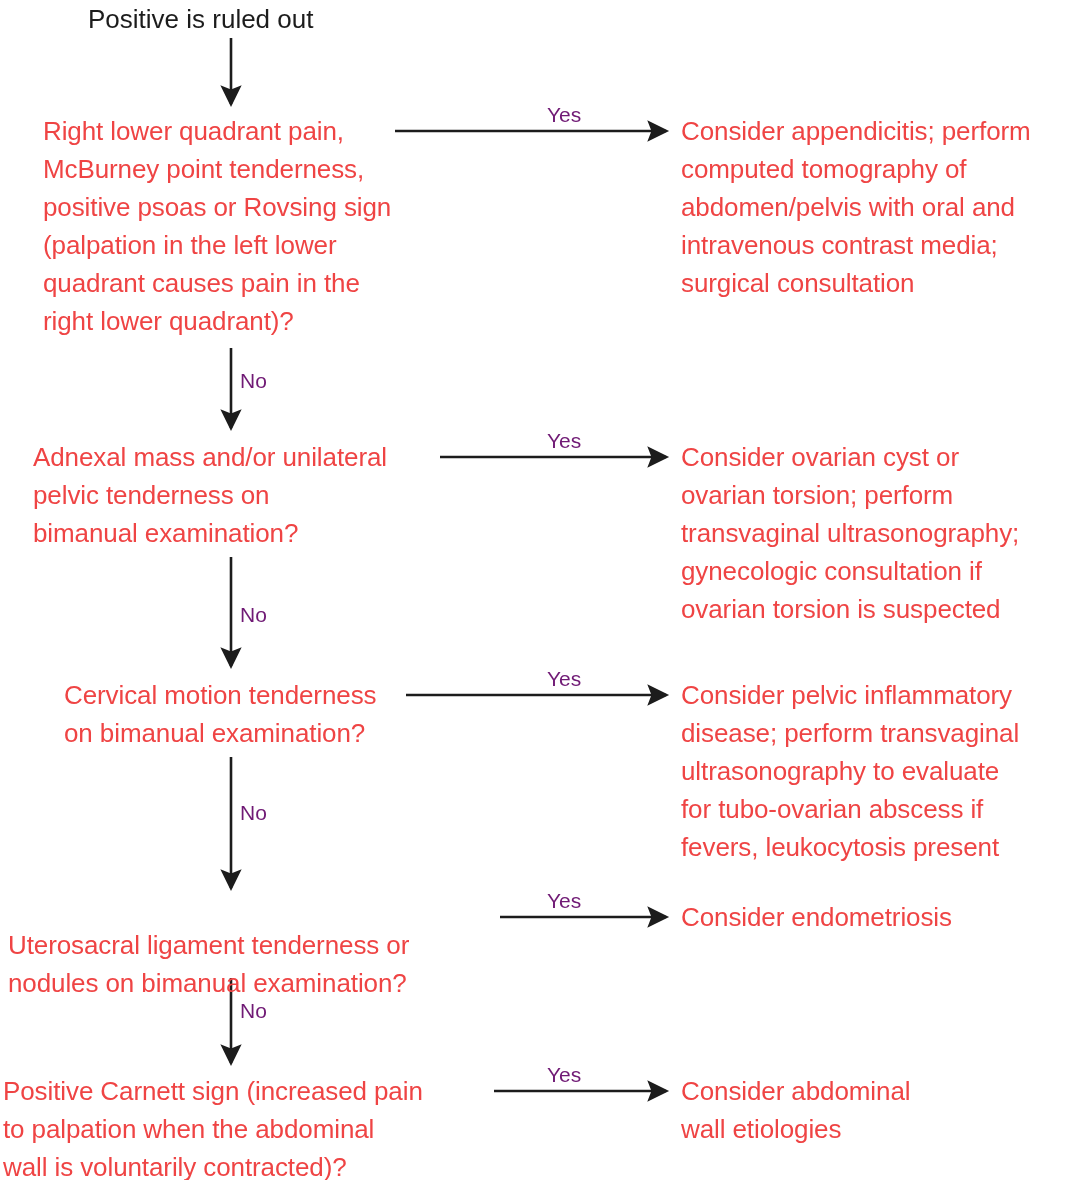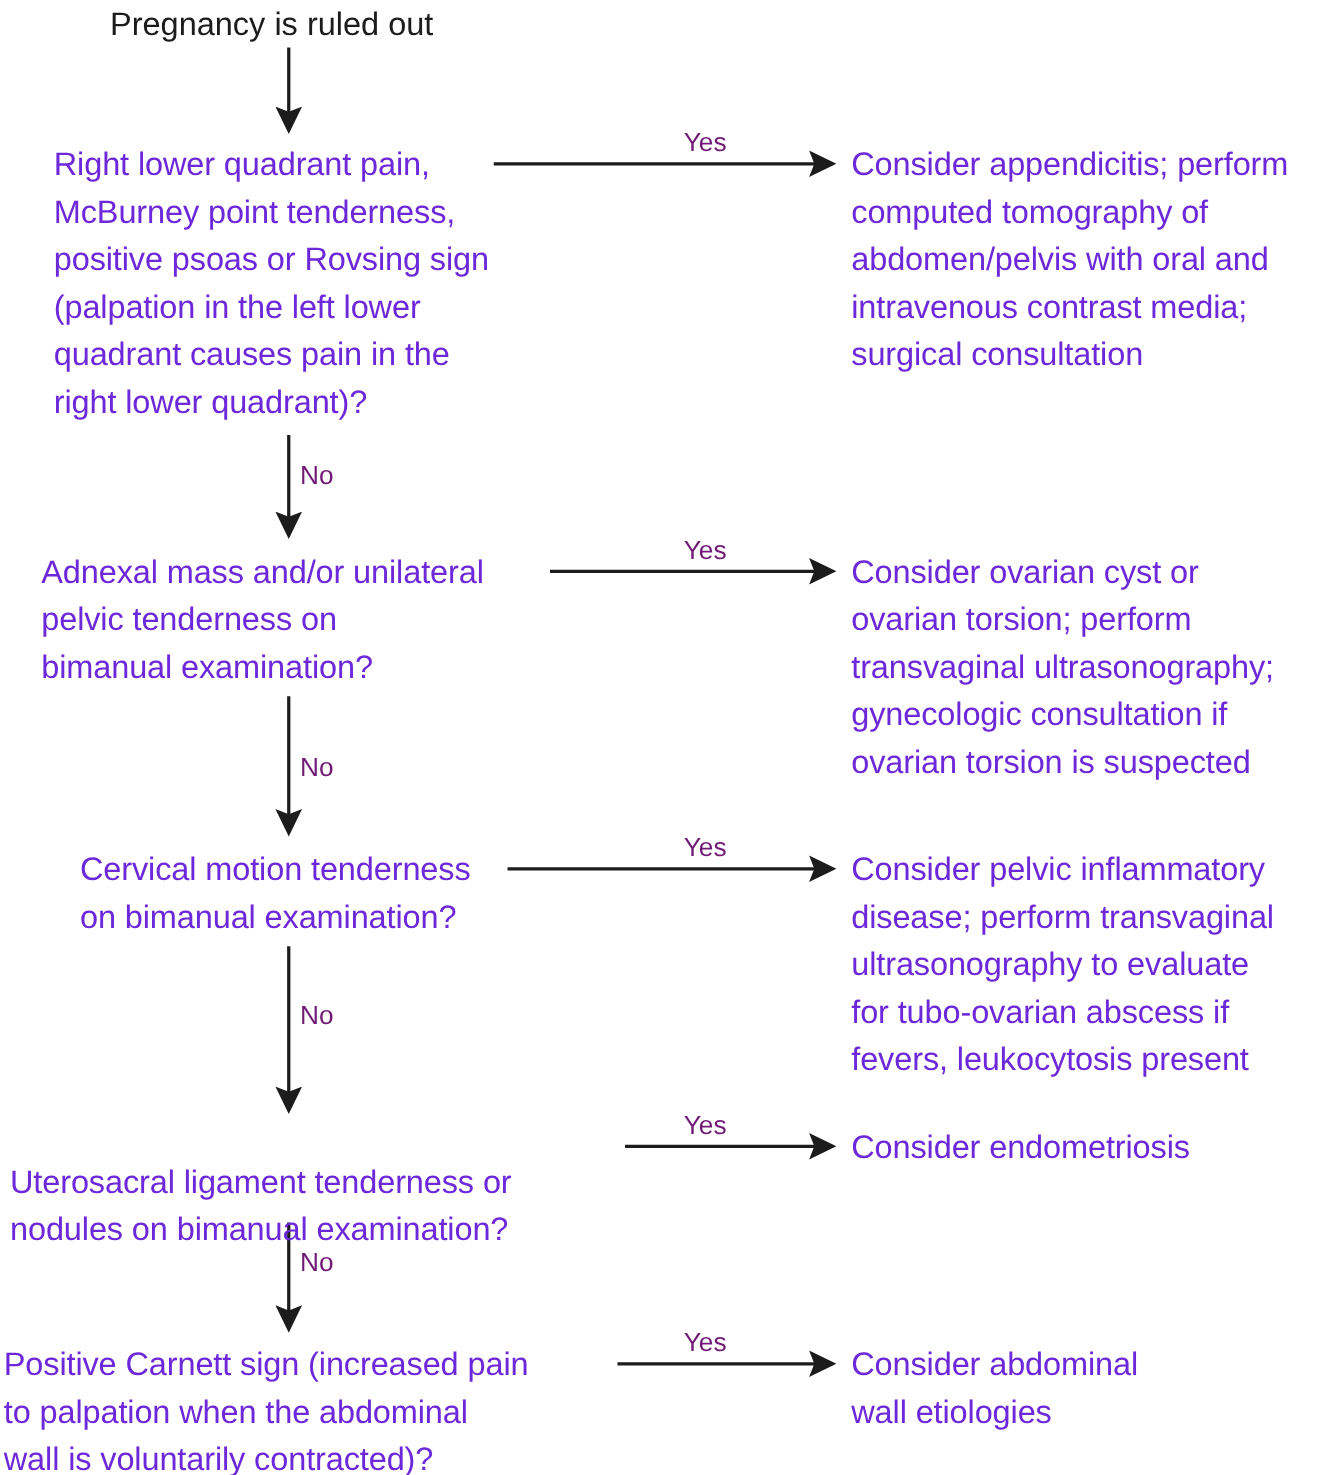--- a/index.html
+++ b/index.html
@@ -15,21 +15,21 @@
     position: relative;
     width: 1071px;
     height: 1180px;
     background: #ffffff;
     overflow: hidden;
   }
   .node-text {
     position: absolute;
     font-size: 26px;
     line-height: 38px;
-    color: #6d28d9;
+    color: #ef4444;
     white-space: pre-line;
     letter-spacing: -0.1px;
   }
   .edge-label {
     position: absolute;
     font-size: 21px;
     line-height: 30px;
     color: #701a75;
   }
   svg.connectors {
@@ -73,21 +73,21 @@
 
     <line x1="231" y1="757" x2="231" y2="888" stroke="#1c1c1c" stroke-width="2.6" marker-end="url(#arrowhead)"></line>
 
     <line x1="500" y1="917" x2="666" y2="917" stroke="#1c1c1c" stroke-width="2.6" marker-end="url(#arrowhead)"></line>
 
     <line x1="231" y1="978" x2="231" y2="1063" stroke="#1c1c1c" stroke-width="2.6" marker-end="url(#arrowhead)"></line>
 
     <line x1="494" y1="1091" x2="666" y2="1091" stroke="#1c1c1c" stroke-width="2.6" marker-end="url(#arrowhead)"></line>
   </svg>
 
-  <div class="title-text" style="left:88px; top:0px;">Pregnancy is ruled out</div>
+  <div class="title-text" style="left:88px; top:0px;">Positive is ruled out</div>
 
   <div class="node-text" style="left:43px; top:112px; width:360px;">Right lower quadrant pain,
 McBurney point tenderness,
 positive psoas or Rovsing sign
 (palpation in the left lower
 quadrant causes pain in the
 right lower quadrant)?</div>
   <div class="edge-label" style="left:547px; top:100px;">Yes</div>
   <div class="node-text" style="left:681px; top:112px; width:392px;">Consider appendicitis; perform
 computed tomography of

